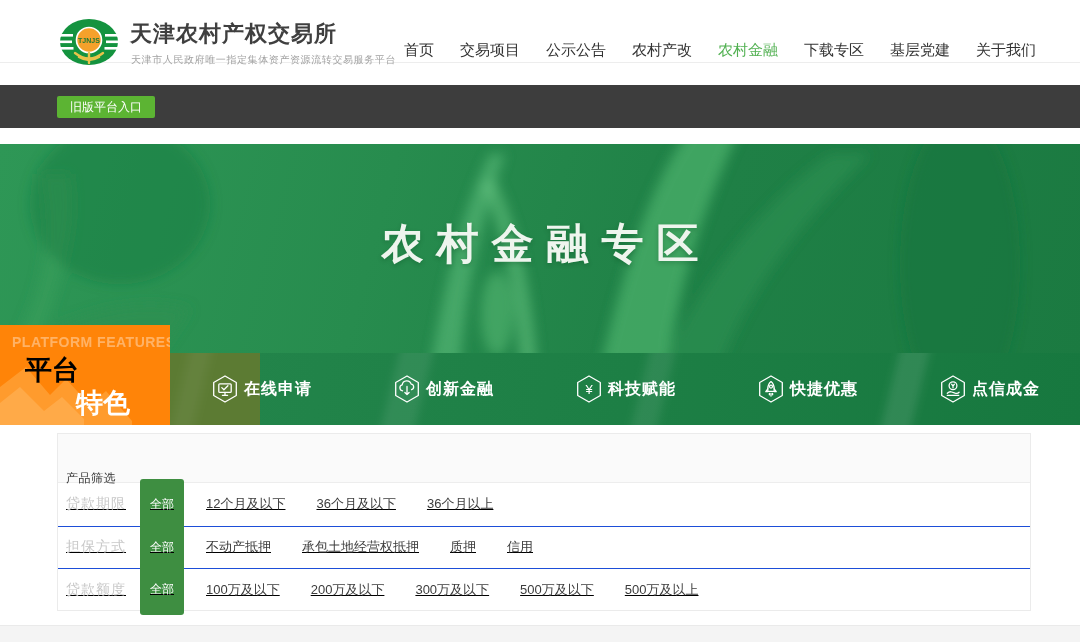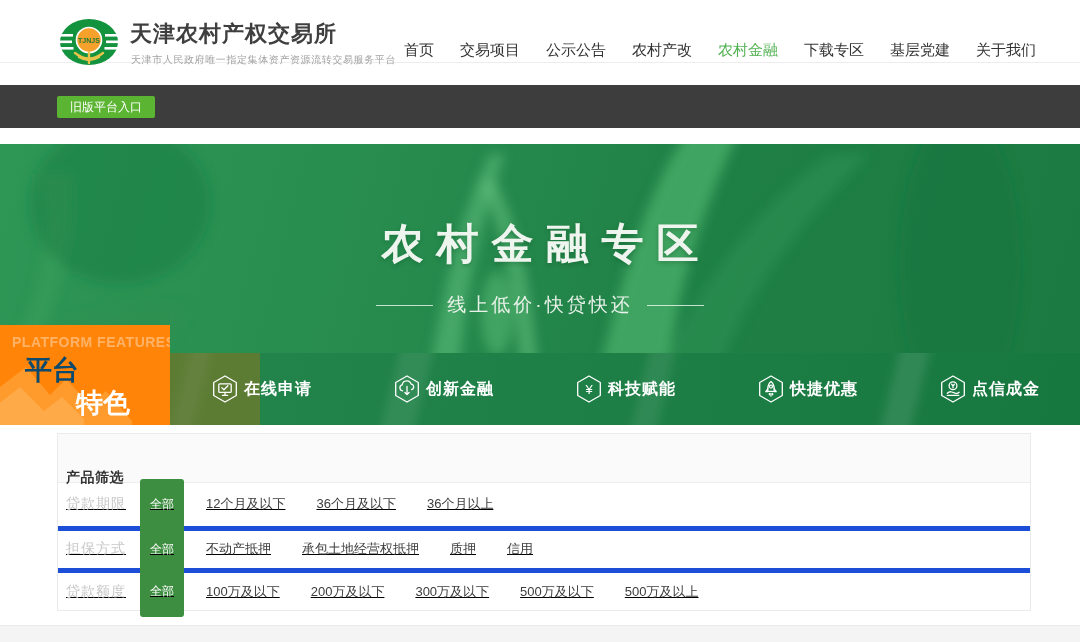--- a/index.html
+++ b/index.html
@@ -32,41 +32,41 @@
   .hero-subrow { position:absolute; top:148px; left:0; width:1080px; display:flex; align-items:center; justify-content:center; gap:14px; }
   .hero-line { width:57px; height:1px; background:rgba(255,255,255,.75); }
   .hero-sub { font-size:19px; color:#e9f2e9; letter-spacing:3px; }
 
   
   .orange-block { position:absolute; top:325px; left:0; width:170px; height:100px;
     background:#ff8408; overflow:hidden; z-index:3; }
   .orange-block svg { position:absolute; bottom:0; left:0; }
   .feat-eyebrow { position:absolute; top:9px; left:12px; font-size:14px; font-weight:600;
     color:rgba(255,255,255,.38); letter-spacing:.5px; white-space:nowrap; }
-  .feat-t1 { position:absolute; top:27px; left:25px; font-size:27px; font-weight:bold; color:#0c4a6e; }
+  .feat-t1 { position:absolute; top:27px; left:25px; font-size:27px; font-weight:bold; color:#000000; }
   .feat-t2 { position:absolute; top:60px; left:76px; font-size:27px; font-weight:bold; color:#fff;text-align:right; }
 
   .featbar { position:absolute; top:353px; left:170px; width:910px; height:72px; overflow:hidden;
     background:linear-gradient(100deg,#23854b 0%,#1d7f45 50%,#17783f 100%); z-index:2; }
   .featbar .streak { position:absolute; top:-10px; height:95px; background:rgba(255,255,255,.08);
     transform:skewX(-14deg); filter:blur(4px); }
   .olive { position:absolute; top:0; left:0; width:90px; height:72px; background:#5c7b33; }
   .featcells { position:absolute; top:0; left:0; width:910px; height:72px; display:flex; }
   .fcell { flex:1; display:flex; align-items:center; justify-content:center; gap:4px; cursor:pointer; }
   .fcell svg { width:30px; height:30px; }
   .fcell .flabel { font-size:16px; font-weight:600; color:#fff; letter-spacing:1px; }
 
   
   .card { position:absolute; top:433px; left:57px; width:974px; height:178px;
     background:#fff; border:1px solid #ebebeb; }
   .card-head { height:49px; background:#fafafa; border-bottom:1px solid #ededed;
     display:flex; align-items:center; padding-left:8px; }
-  .card-head span { font-size:14px; font-weight:700; color:#333; letter-spacing:.5px;margin-top:40px; }
+  .card-head span { font-size:12px; font-weight:400; color:#333; letter-spacing:.5px;margin-top:40px; }
   .frow { height:42.5px; display:flex; align-items:center; padding-left:8px;text-decoration:underline; }
-  .frow + .frow { border-top:5px solid #1d4ed8; }
+  .frow + .frow { border-top:1px solid #1d4ed8; }
   .flab { width:74px; font-size:14px; color:#c8c8c8; letter-spacing:1px; flex:none; }
   .fall { flex:none; background:#3e8e41; color:#fff; font-size:12px; padding:17px 10px;
     border-radius:3px; margin-right:22px; cursor:pointer; }
   .fopt { font-size:13px; color:#3c3c3c; margin-right:31px; cursor:pointer; white-space:nowrap; }
 
   
   .footer { position:absolute; left:0; top:625px; width:1080px; height:17px;
     background:#f4f4f4; border-top:1px solid #eaeaea; }
 
   .icon-stroke { fill:none; stroke:#fff; stroke-width:1.3; stroke-linecap:round; stroke-linejoin:round; }
@@ -125,25 +125,20 @@
         <path d="M-20 225 C60 170 130 150 190 165 L150 225 Z" fill="#2c9051" opacity=".7"></path>
         <path d="M30 225 C60 140 80 90 70 30 L40 30 C55 100 40 160 0 225 Z" fill="#38a05c" opacity=".55"></path>
         <path d="M430 225 C445 140 460 70 490 10 L505 10 C480 80 465 150 460 225 Z" fill="#5cbd7c" opacity=".6"></path>
         <path d="M520 225 C515 150 505 90 480 40 L495 35 C520 85 532 150 538 225 Z" fill="#6cc985" opacity=".5"></path>
         <ellipse cx="497" cy="170" rx="16" ry="42" fill="#55b873" opacity=".6"></ellipse>
         <ellipse cx="960" cy="120" rx="60" ry="150" fill="#17743c" opacity=".5"></ellipse>
         <ellipse cx="120" cy="60" rx="90" ry="80" fill="#1c7c42" opacity=".5"></ellipse>
       </g>
     </svg>
     <div class="hero-title">农村金融专区</div>
-    <div class="hero-subrow">
-      <div class="hero-line"></div>
-      <div class="hero-sub">线上低价·快贷快还</div>
-      <div class="hero-line"></div>
-    </div>
   </div>
 
   <div class="orange-block">
     <svg width="170" height="60" viewBox="0 0 170 60">
       <polygon points="0,60 0,22 26,2 50,30 66,14 90,40 106,26 132,56 132,60" fill="#ffa33a" opacity=".75"></polygon>
       <polygon points="0,60 0,38 20,22 44,46 62,32 84,54 84,60" fill="#ffb65f" opacity=".55"></polygon>
     </svg>
     <div class="feat-eyebrow">PLATFORM FEATURES</div>
     <div class="feat-t1">平台</div>
     <div class="feat-t2">特色</div>

